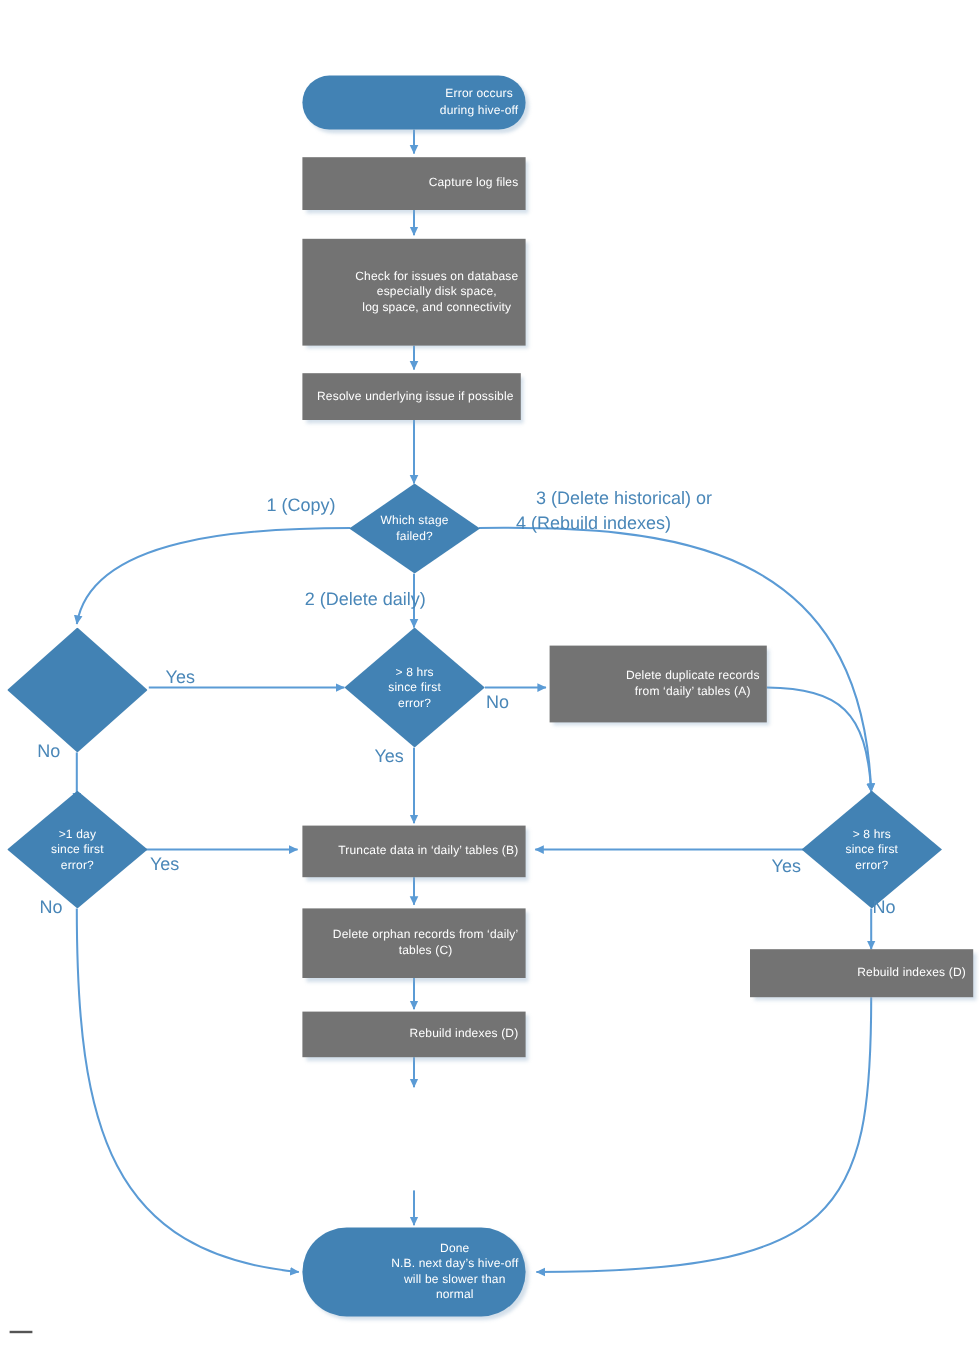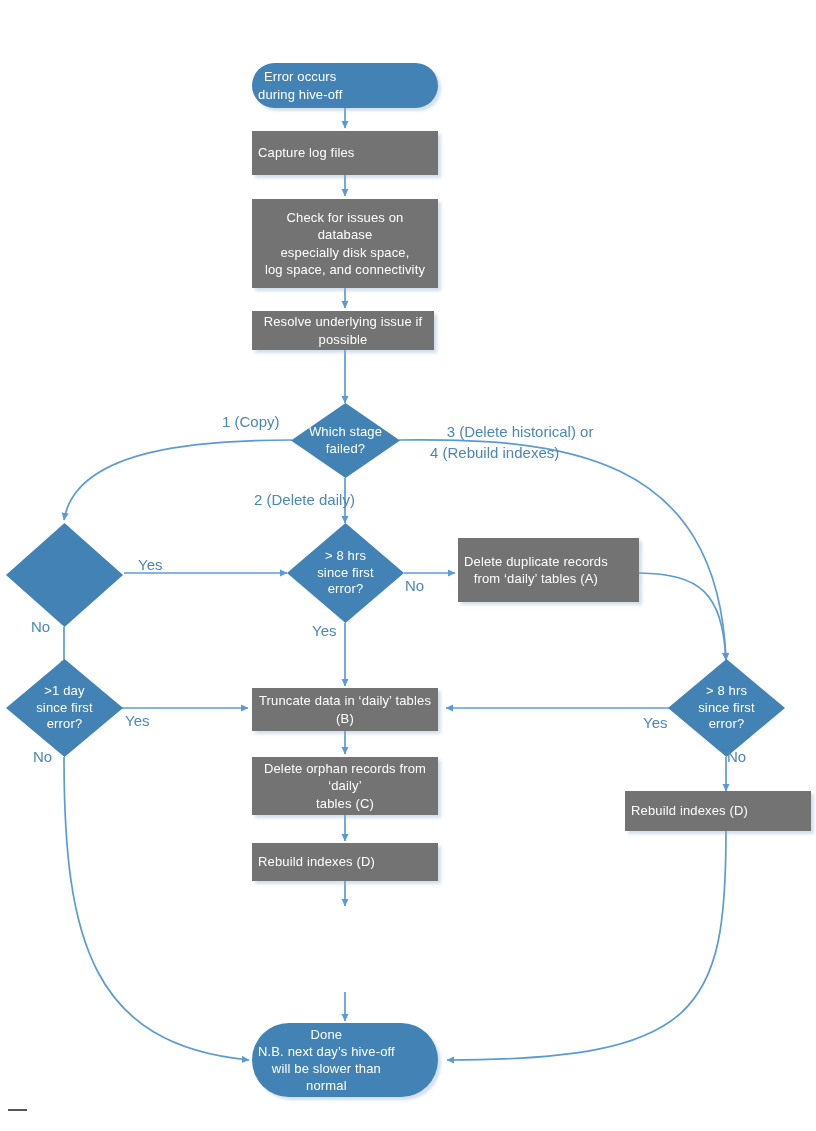--- a/index.html
+++ b/index.html
@@ -24,24 +24,24 @@
     top: 0;
     width: 816px;
     height: 1131px;
     pointer-events: none;
   }
   .node {
     position: absolute;
     box-sizing: border-box;
     display: flex;
     align-items: center;
-    justify-content: flex-start;
+    justify-content: flex-end;
     text-align: center;
     color: #ffffff;
-    font-size: 13px;
+    font-size: 10px;
     line-height: 1.32;
     letter-spacing: 0.15px;
     padding: 2px 6px;
     z-index: 3;
   }
   .node.process {
     background: #737373;
     box-shadow: 3px 3px 3px rgba(140,170,200,0.38);
   }
   .node.terminator {
@@ -236,21 +236,21 @@
     <span>
       <span>Done</span><br>
       <span>N.B. next day’s hive-off</span><br>
       <span>will be slower than</span><br>
       <span>normal</span>
     </span>
   </div>
 
   <div class="edge-label" style="left:222px; top:412px;">1 (Copy)</div>
 
-  <div class="edge-label" style="left:430px; top:402px;">
+  <div class="edge-label" style="left:430px; top:386px;">
     <span style="white-space:pre-line">3 (Delete historical) or
 4 (Rebuild indexes)</span>
   </div>
 
   <div class="edge-label" style="left:254px; top:490px;">2 (Delete daily)</div>
 
   <div class="edge-label" style="left:138px; top:555px;">Yes</div>
 
   <div class="edge-label" style="left:31px; top:617px;">No</div>
 

